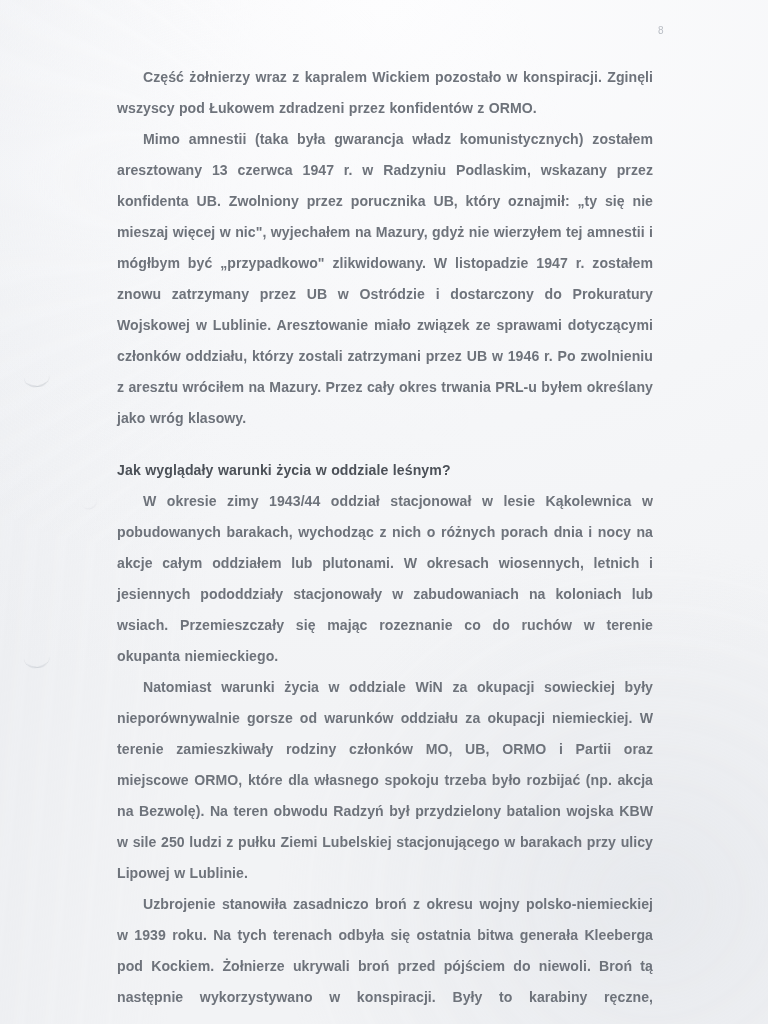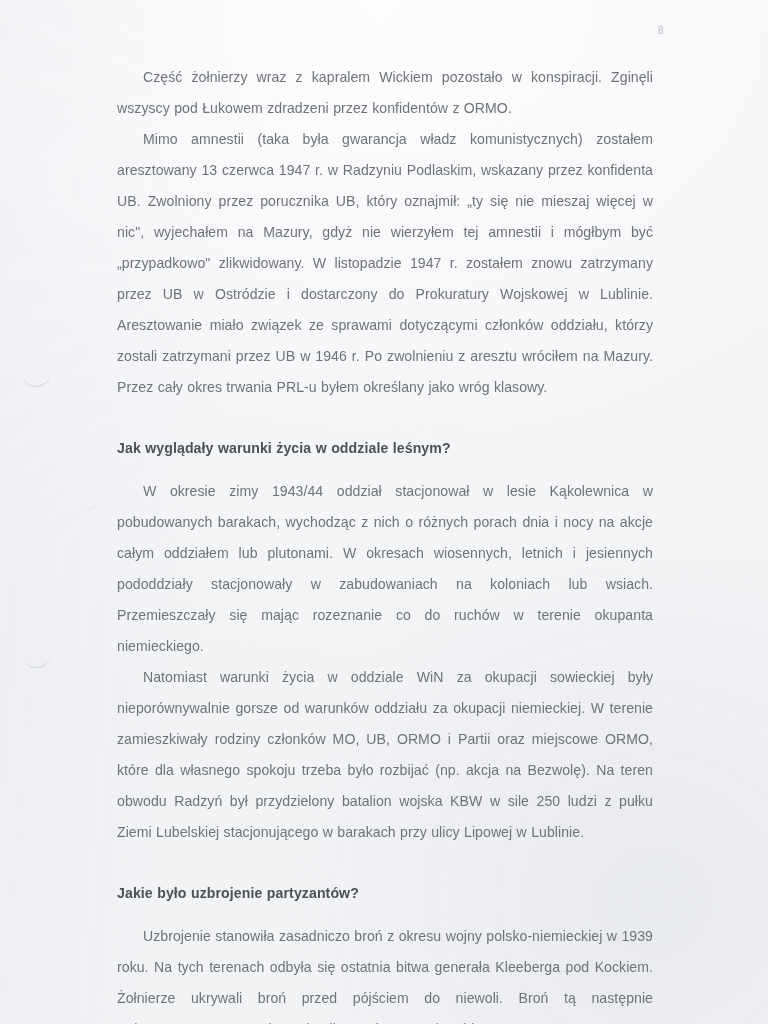--- a/index.html
+++ b/index.html
@@ -59,20 +59,21 @@
   .para, .heading {
     margin: 0;
     font-size: 14.1px;
     line-height: 31px;
     color: #6e737b;
     text-align: justify;
     text-justify: inter-word;
     letter-spacing: 0.05px;
     word-spacing: 0.4px;
     filter: blur(0.18px);
+    font-weight: bold;
   }
 
   .para.indent {
     text-indent: 26px;
   }
 
   .para.flush {
     text-indent: 0;
   }
 
@@ -87,22 +88,22 @@
   }
 
   .heading {
     font-weight: bold;
     color: #4c5158;
     text-align: left;
     letter-spacing: 0.1px;
     filter: blur(0.12px);
   }
 
-  .gap-before-heading { margin-top: 30px; }
-  .gap-after-heading  { margin-top: 12px; }
+  .gap-before-heading { margin-top: 21px; }
+  .gap-after-heading  { margin-top: 0; }
 
   
   .margin-mark {
     position: absolute;
     width: 26px;
     height: 12px;
     border-bottom: 1.4px solid rgba(150,157,168,0.40);
     border-radius: 0 0 60% 60% / 0 0 100% 100%;
     filter: blur(0.55px);
     pointer-events: none;
@@ -133,18 +134,17 @@
 
     <p class="para indent nostretch">Mimo amnestii (taka była gwarancja władz komunistycznych) zostałem aresztowany 13 czerwca 1947 r. w Radzyniu Podlaskim, wskazany przez konfidenta UB. Zwolniony przez porucznika UB, który oznajmił: „ty się nie mieszaj więcej w nic", wyjechałem na Mazury, gdyż nie wierzyłem tej amnestii i mógłbym być „przypadkowo" zlikwidowany.  W listopadzie 1947 r. zostałem znowu zatrzymany przez UB w Ostródzie i dostarczony do Prokuratury Wojskowej w Lublinie. Aresztowanie miało związek ze sprawami dotyczącymi członków oddziału, którzy zostali zatrzymani przez UB w 1946 r. Po zwolnieniu z aresztu wróciłem na Mazury. Przez cały okres trwania PRL-u byłem określany jako wróg klasowy.</p>
 
     <h2 class="heading gap-before-heading">Jak wyglądały warunki życia w oddziale leśnym?</h2>
 
     <p class="para indent nostretch gap-after-heading">W okresie zimy 1943/44 oddział stacjonował w lesie Kąkolewnica w pobudowanych barakach, wychodząc z nich o różnych porach dnia i nocy na akcje całym oddziałem lub plutonami. W okresach wiosennych, letnich i jesiennych pododdziały stacjonowały w zabudowaniach na koloniach lub wsiach. Przemieszczały się mając rozeznanie co do ruchów w terenie okupanta niemieckiego.</p>
 
 
     <p class="para indent nostretch">Natomiast warunki życia w oddziale WiN za okupacji sowieckiej były nieporównywalnie gorsze od warunków oddziału za okupacji niemieckiej. W terenie zamieszkiwały rodziny członków MO, UB, ORMO i Partii oraz miejscowe ORMO, które dla własnego spokoju trzeba było rozbijać (np. akcja na Bezwolę). Na teren obwodu Radzyń był przydzielony batalion wojska KBW w sile 250 ludzi z pułku Ziemi Lubelskiej stacjonującego w barakach przy ulicy Lipowej w Lublinie.</p>
 
-    <h2 class="heading gap-before-heading">Jakie było uzbrojenie partyzantów?</h2>
 
     <p class="para indent gap-after-heading">Uzbrojenie stanowiła zasadniczo broń z okresu wojny polsko-niemieckiej w 1939 roku. Na tych terenach odbyła się ostatnia bitwa generała Kleeberga pod Kockiem. Żołnierze ukrywali broń przed pójściem do niewoli. Broń tą następnie wykorzystywano w konspiracji. Były to karabiny ręczne, maszynowe,</p>
 
   </div>
 </div>
 
 </body></html>

